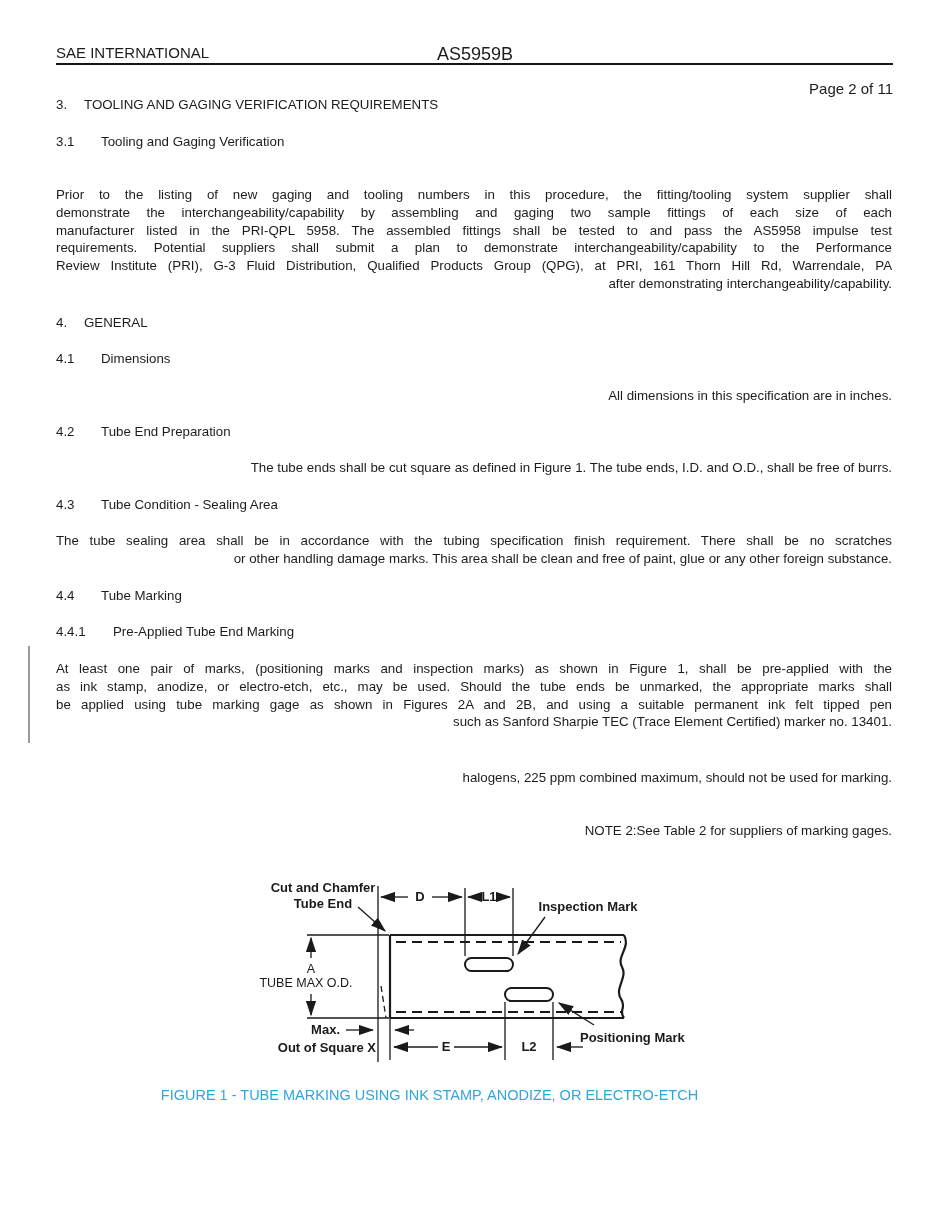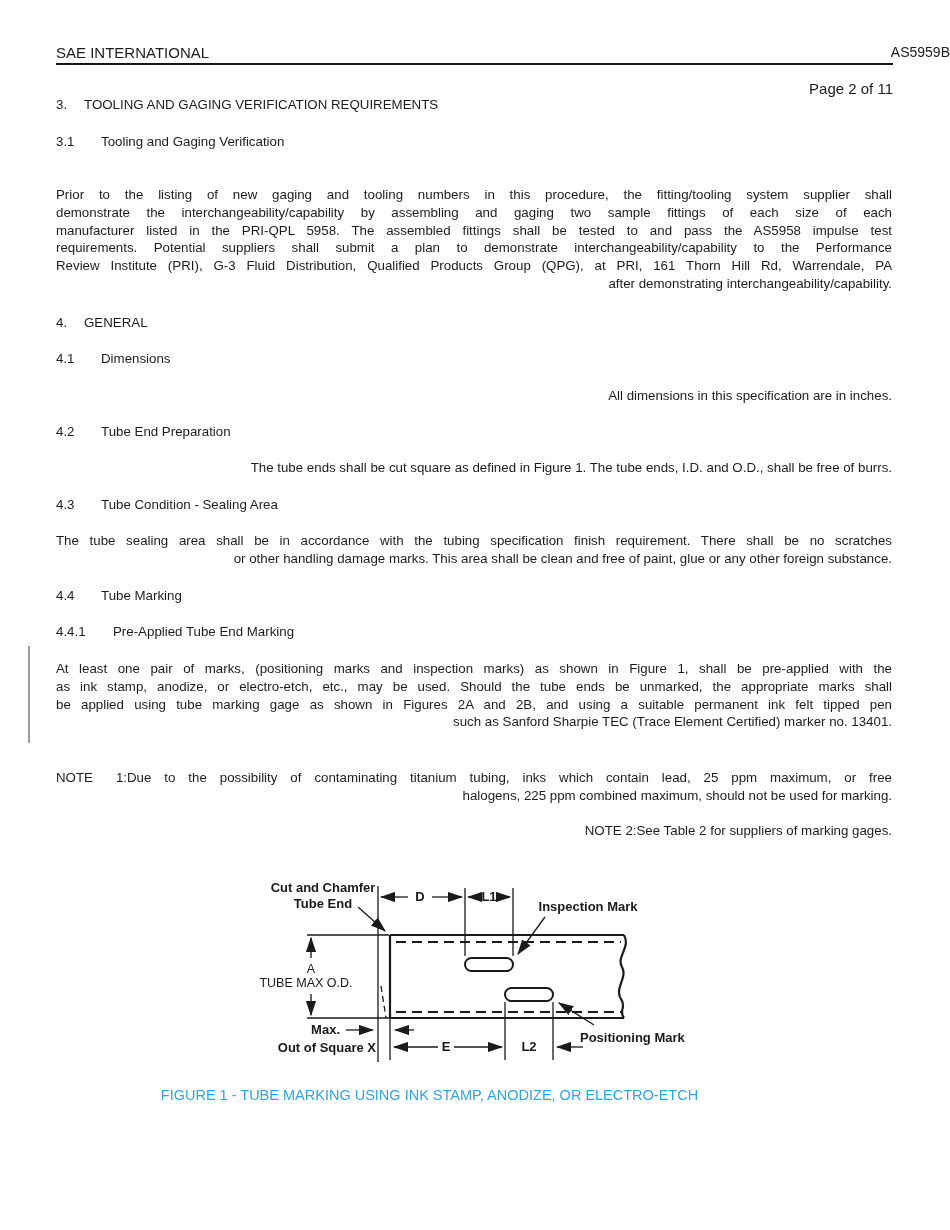--- a/index.html
+++ b/index.html
@@ -7,21 +7,21 @@
     position:relative;
     width:950px;height:1230px;
     background:#ffffff;
     font-family:"Liberation Sans", sans-serif;
     color:#1c1c1c;
     overflow:hidden;
     margin:0 auto;
   }
   
   .hdr-left{position:absolute;top:44px;left:56px;font-size:15px;text-align:right;}
-  .hdr-center{position:absolute;top:44px;left:0;width:950px;text-align:right;font-size:14px;}
+  .hdr-center{position:absolute;top:44px;left:0;width:950px;text-align:center;font-size:18px;}
   .hdr-right{position:absolute;top:44px;right:57px;font-size:15px;margin-top:36px;}
   .hdr-rule{position:absolute;top:63px;left:56px;width:837px;height:2px;background:#151515;}
   
   .blk{position:absolute;left:56px;width:836px;font-size:13.3px;line-height:17.8px;}
   .num1{display:inline-block;width:28px;}
   .num2{display:inline-block;width:45px;}
   .num3{display:inline-block;width:57px;}
   .jl{text-align:justify;text-align-last:justify;}
   .ll{text-align:right;}
   .nlabel{display:inline-block;width:71px;}
@@ -91,21 +91,20 @@
   </div>
   <div class="changebar"></div>
   <div class="blk" style="top:660px">
     <div class="jl">At least one pair of marks, (positioning marks and inspection marks) as shown in Figure 1, shall be pre-applied with the</div>
     <div class="jl">as ink stamp, anodize, or electro-etch, etc., may be used. Should the tube ends be unmarked, the appropriate marks shall</div>
     <div class="jl">be applied using tube marking gage as shown in Figures 2A and 2B, and using a suitable permanent ink felt tipped pen</div>
     <div class="ll">such as Sanford Sharpie TEC (Trace Element Certified) marker no. 13401.</div>
   </div>
 
   <div class="blk" style="top:769px">
-    <div class="jl"><span class="nlabel">NOTE 1:</span><span>Due to the possibility of contaminating titanium tubing, inks which contain lead, 25 ppm maximum, or free</span></div>
     <div class="ll nindent">halogens, 225 ppm combined maximum, should not be used for marking.</div>
   </div>
   <div class="blk ll" style="top:822px">
     <span class="nlabel">NOTE 2:</span><span>See Table 2 for suppliers of marking gages.</span>
   </div>
 
   <svg class="fig" viewBox="0 0 460 200">
     <defs>
       <marker id="ah" viewBox="0 0 12 8" refX="11" refY="4" markerWidth="12" markerHeight="8" orient="auto">
         <path d="M0,0 L12,4 L0,8 Z" fill="#1a1a1a"></path>

